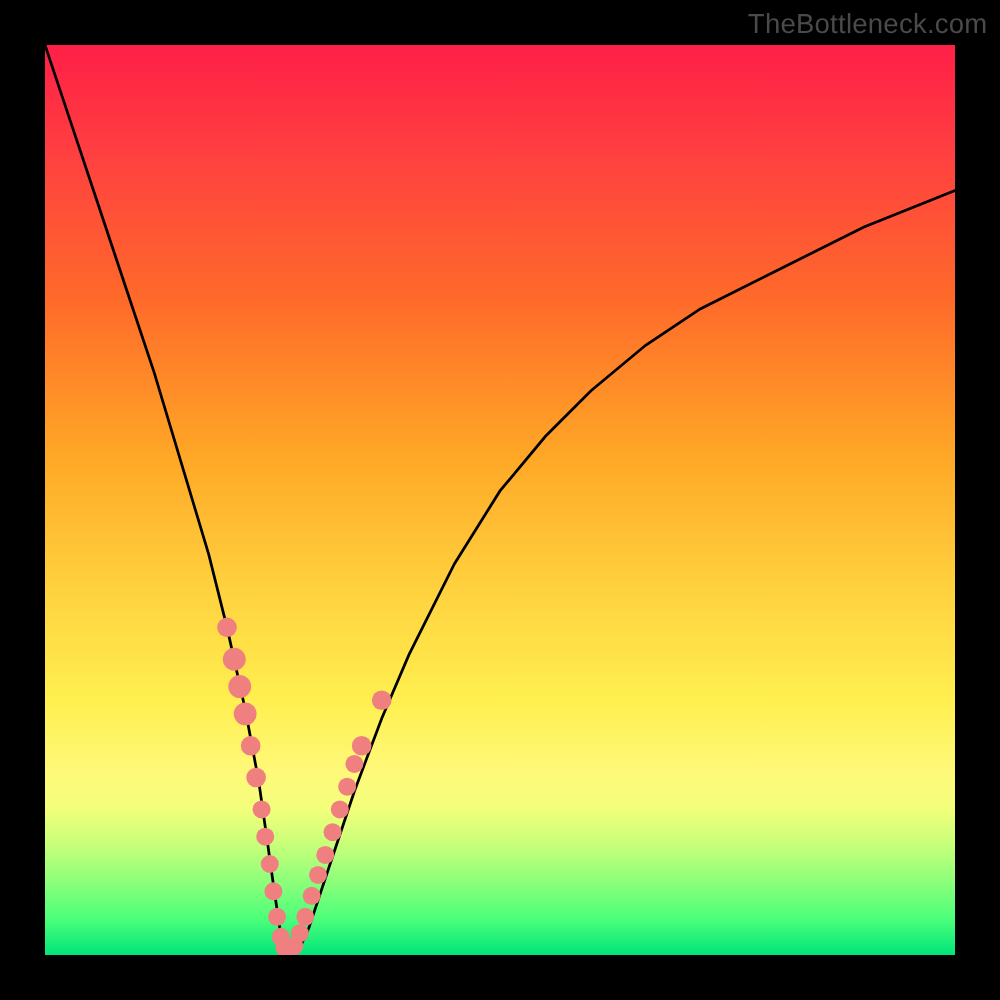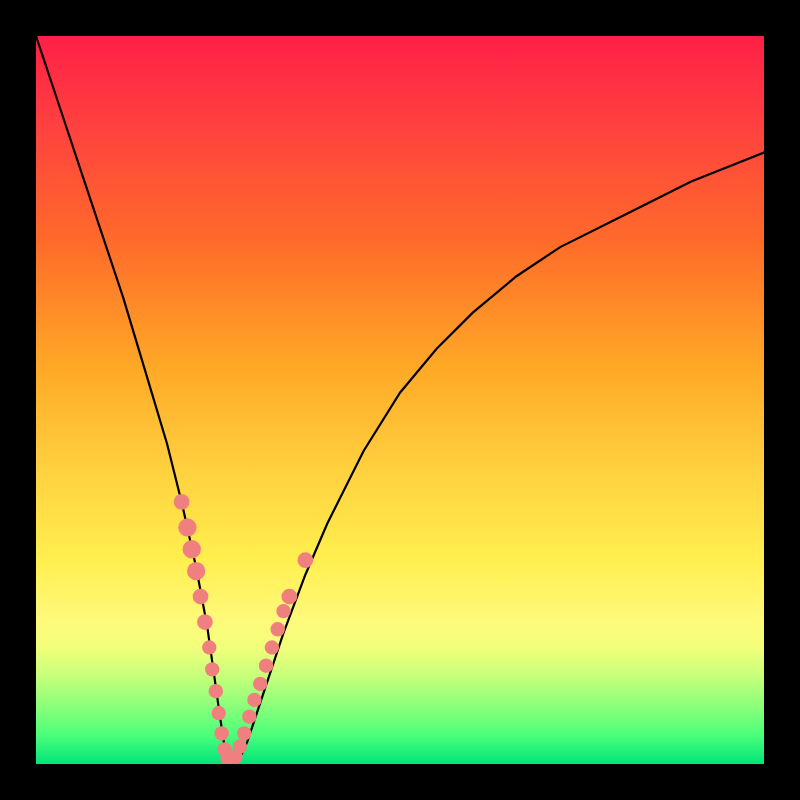--- a/index.html
+++ b/index.html
@@ -88,13 +88,14 @@
           <circle cx="224.22" cy="647.92" r="7.21" fill="#f08080"></circle>
           <circle cx="230.05" cy="629.72" r="7.21" fill="#f08080"></circle>
           <circle cx="235.87" cy="611.52" r="7.21" fill="#f08080"></circle>
           <circle cx="241.70" cy="593.32" r="7.21" fill="#f08080"></circle>
           <circle cx="247.52" cy="575.12" r="7.21" fill="#f08080"></circle>
           <circle cx="253.34" cy="560.56" r="7.86" fill="#f08080"></circle>
           <circle cx="269.36" cy="524.16" r="7.86" fill="#f08080"></circle>
         </g>
     </svg>
   </div>
+  <div class="watermark">TheBottleneck.com</div>
 </div>
 
 </body></html>

